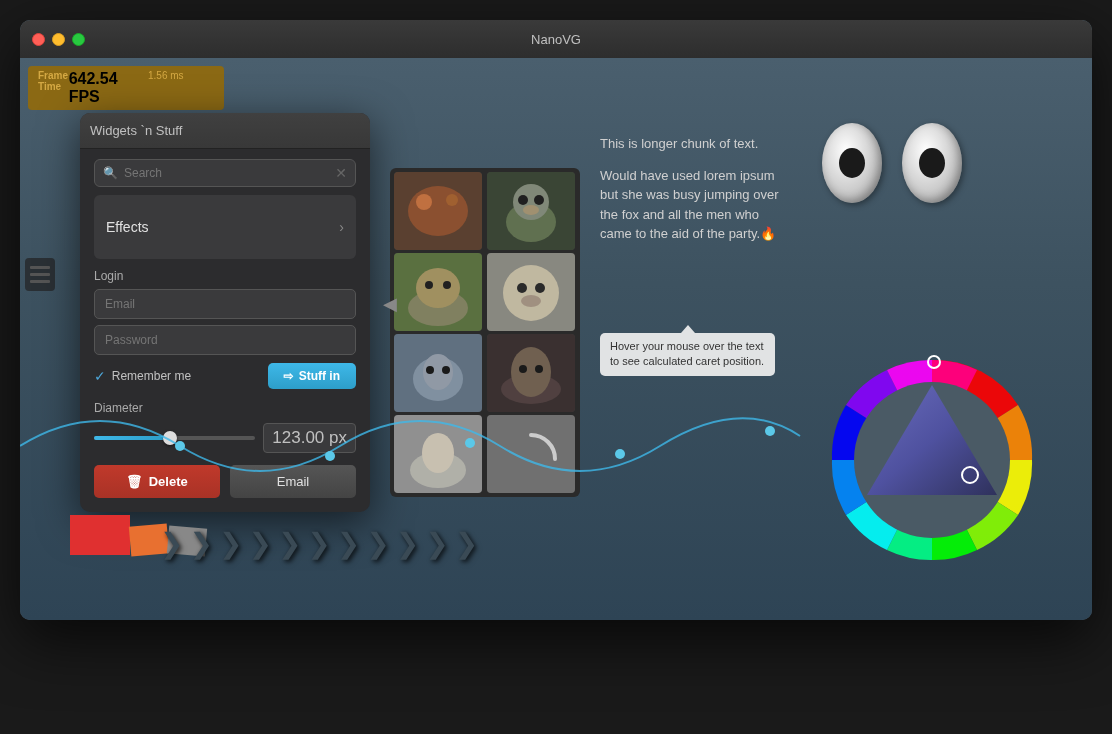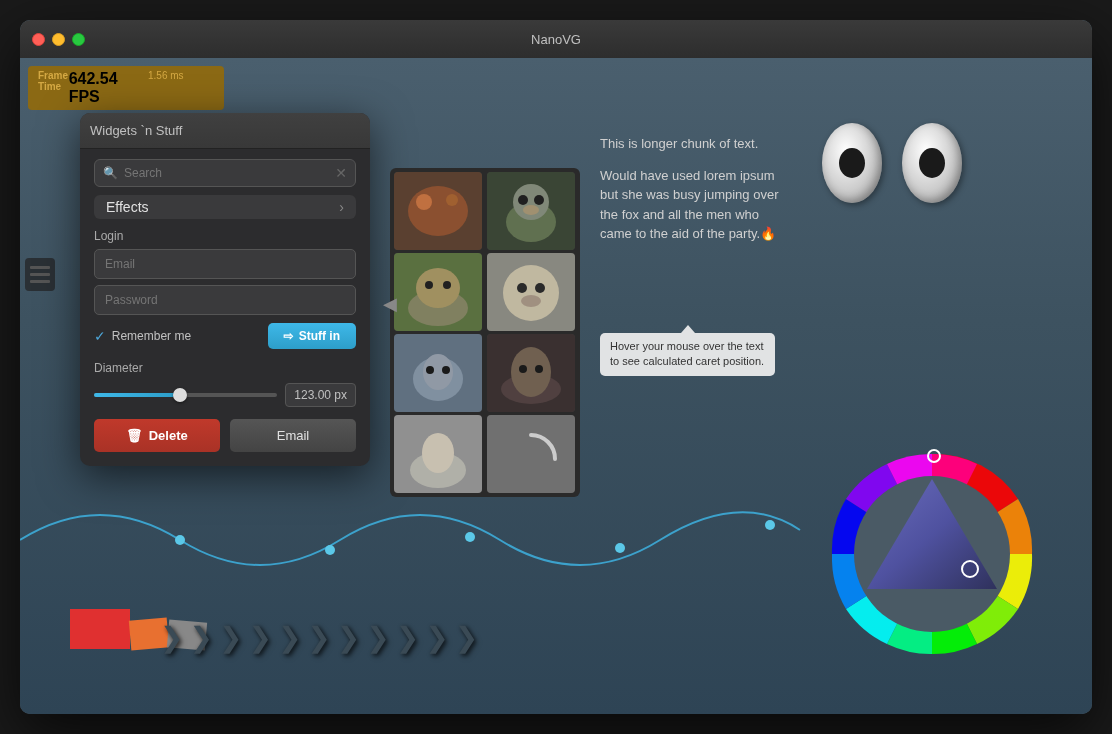--- a/index.html
+++ b/index.html
@@ -6,21 +6,21 @@
     body {
       width: 1112px;
       height: 734px;
       overflow: hidden;
       font-family: -apple-system, BlinkMacSystemFont, 'Helvetica Neue', sans-serif;
       background: #1a1a1a;
     }
 
     .window {
       width: 1072px;
-      height: 694px;
+      height: 600px;
       margin: 20px;
       border-radius: 10px;
       background: #4a5a65;
       position: relative;
       overflow: hidden;
       box-shadow: 0 20px 60px rgba(0,0,0,0.7);
     }
 
     
     .titlebar {
@@ -144,21 +144,21 @@
       cursor: pointer;
     }
 
     
     .effects-row {
       background: #3a3a3c;
       border-radius: 6px;
       display: flex;
       align-items: center;
       justify-content: space-between;
-      padding: 4px 12px;
+      padding: 24px 12px;
       margin-bottom: 10px;
       cursor: pointer;
     }
     .effects-label {
       color: #e0e0e0;
       font-size: 14px;
       font-weight: 500;
     }
     .effects-arrow {
       color: #888;
@@ -251,21 +251,21 @@
       position: absolute;
       top: -5px;
       left: 43%;
       box-shadow: 0 1px 3px rgba(0,0,0,0.5);
     }
     .slider-value {
       background: #3a3a3c;
       border: 1px solid #555;
       border-radius: 4px;
       color: #c0c0c0;
-      font-size: 12px;
+      font-size: 17px;
       padding: 4px 8px;
       min-width: 65px;
       text-align: left;
     }
 
     
     .buttons-row {
       display: flex;
       gap: 10px;
     }

